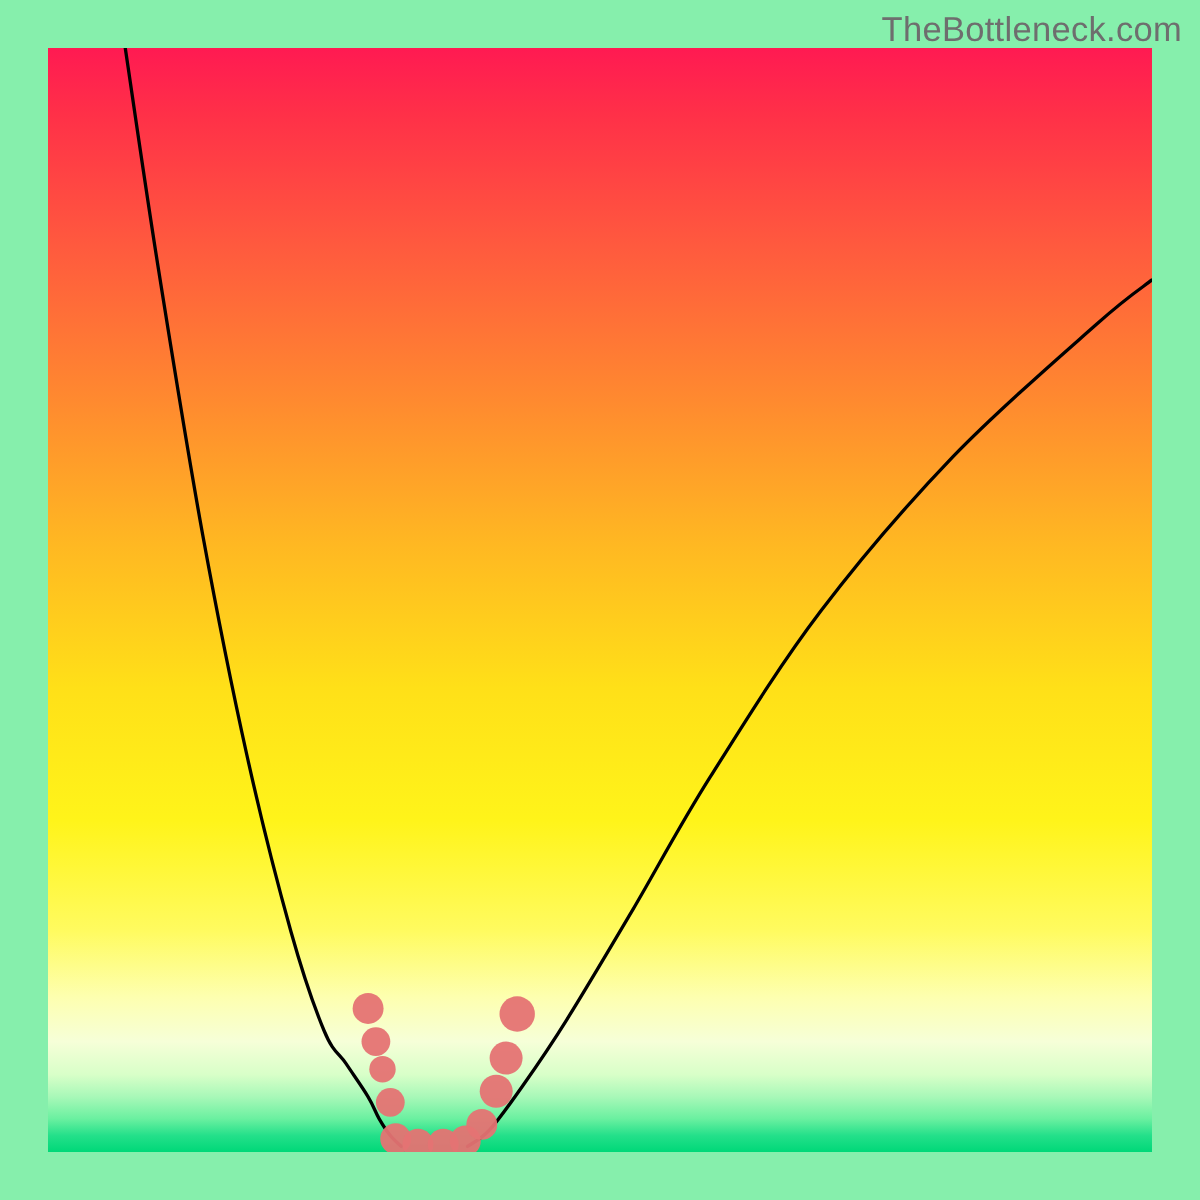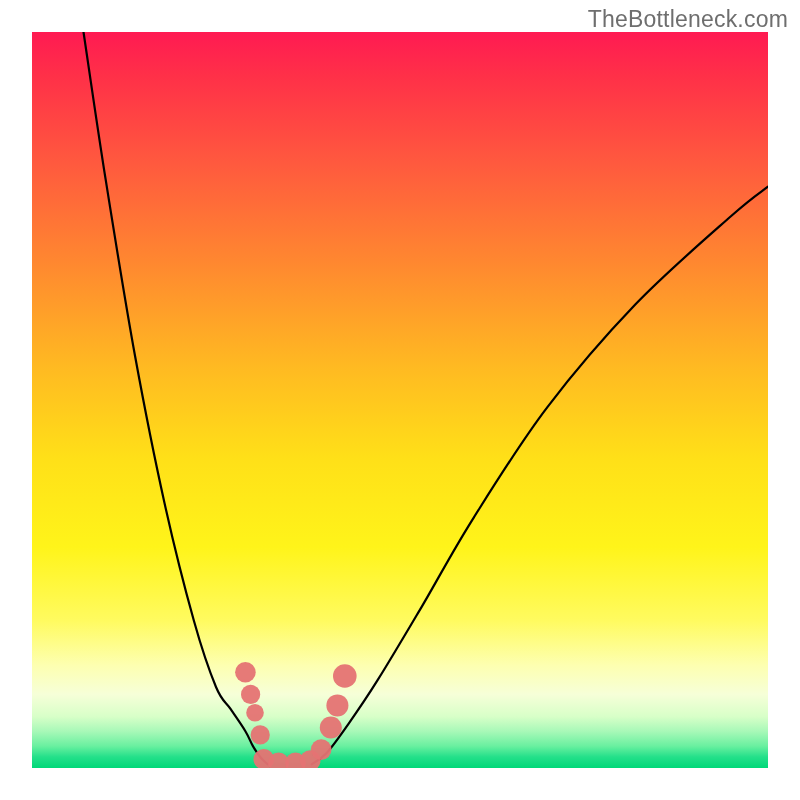--- a/index.html
+++ b/index.html
@@ -10,21 +10,21 @@
     background: #000;
     font-family: Arial, Helvetica, sans-serif;
     overflow: hidden;
   }
   .frame {
     position: absolute;
     left: 0;
     top: 0;
     width: 800px;
     height: 800px;
-    background: #ffffff;
+    background: #86efac;
   }
   .plot-box {
     position: absolute;
     left: 32px;
     top: 32px;
     width: 736px;
     height: 736px;
     overflow: hidden;
   }
   .gradient {

